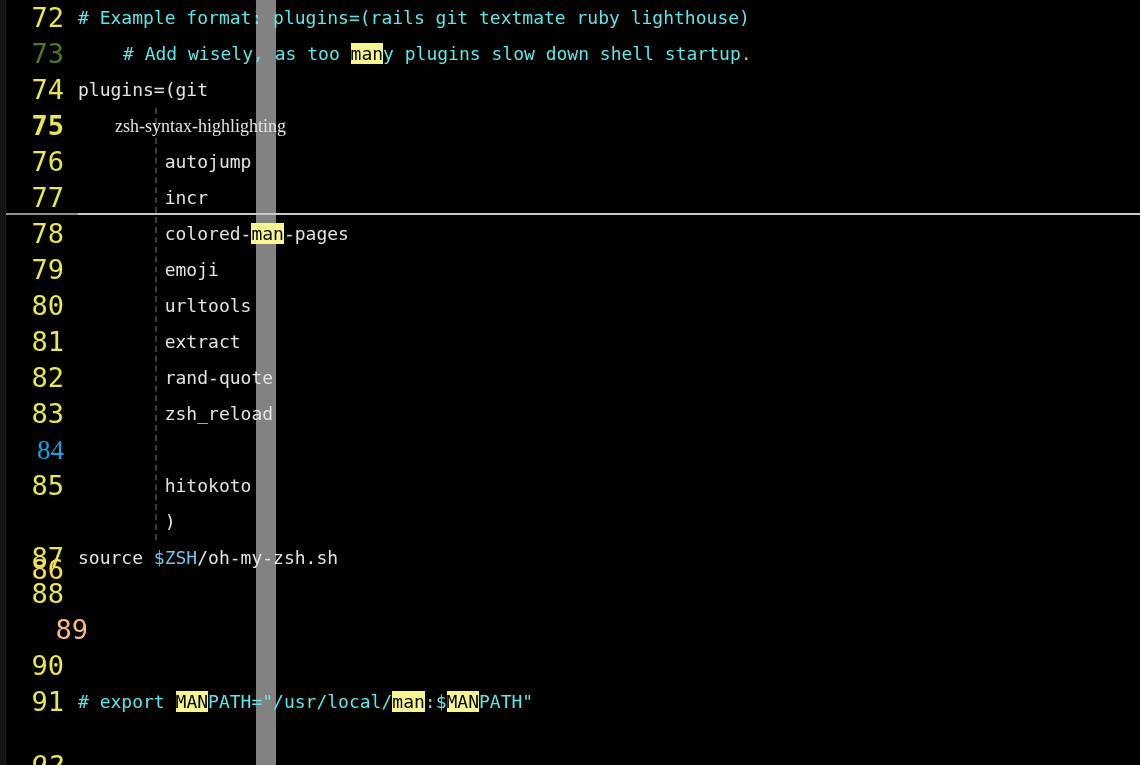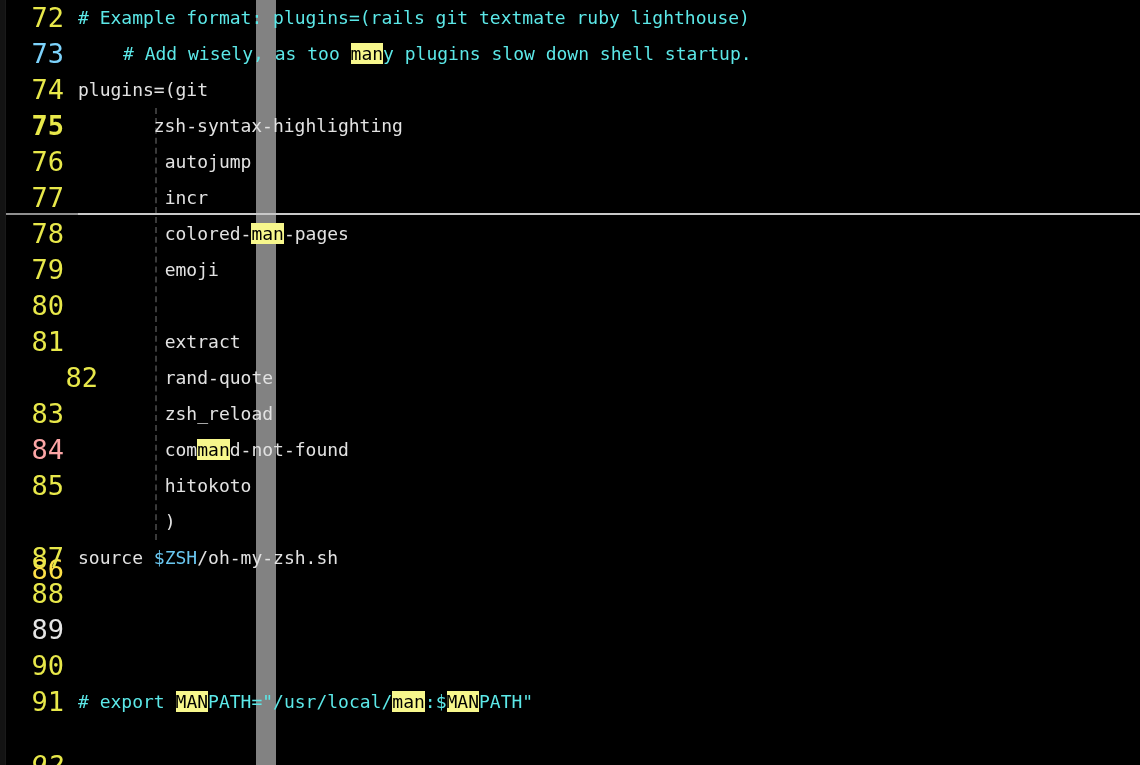--- a/index.html
+++ b/index.html
@@ -127,37 +127,37 @@
 <div id="editor">
 
   <div class="win-edge"></div>
 
   <div class="cursor-col" style="left: 256px; background: rgb(130, 130, 130);"></div>
 
   <div class="indent-guide" style="left: 155px; top: 108px; height: 432px; border-left-color: rgb(58, 58, 58);"></div>
 
   <div class="lines">
       <div class="line" style="top: 0px;"><span class="lnum" style="color: rgb(232, 232, 74); width: 64px;">72</span><span class="code" style="left: 78px;"><span class="t-comment"># Example format: plugins=(rails git textmate ruby lighthouse)</span></span></div>
-      <div class="line" style="top: 36px;"><span class="lnum" style="color: #7dd3fc; width: 64px;">73</span><span class="code" style="left: 78px; margin-left: 45px;"><span class="t-comment"># Add wisely, as too </span><span class="t-hl">man</span><span class="t-comment">y plugins slow down shell startup.</span></span></div>
+      <div class="line" style="top: 36px;"><span class="lnum" style="color: #4d7c0f; width: 64px;">73</span><span class="code" style="left: 78px; margin-left: 45px;"><span class="t-comment"># Add wisely, as too </span><span class="t-hl">man</span><span class="t-comment">y plugins slow down shell startup.</span></span></div>
       <div class="line" style="top: 72px;"><span class="lnum" style="color: rgb(232, 232, 74); width: 64px;">74</span><span class="code" style="left: 78px;"><span class="t-plain">plugins=(git</span></span></div>
-      <div class="line" style="top: 108px;"><span class="lnum" style="color: rgb(232, 232, 74); width: 64px; font-weight: bold;">75</span><span class="code" style="left: 67px;"><span class="t-plain">        zsh-syntax-highlighting</span></span></div>
+      <div class="line" style="top: 108px;"><span class="lnum" style="color: rgb(232, 232, 74); width: 64px; font-weight: bold;">75</span><span class="code" style="left: 79px; font-family: Liberation Serif, serif;"><span class="t-plain">        zsh-syntax-highlighting</span></span></div>
       <div class="line" style="top: 144px;"><span class="lnum" style="color: rgb(232, 232, 74); width: 64px;">76</span><span class="code" style="left: 78px;"><span class="t-plain">        autojump</span></span></div>
       <div class="line" style="top: 180px;"><span class="lnum" style="color: rgb(232, 232, 74); width: 64px;">77</span><span class="code" style="left: 78px;"><span class="t-plain">        incr</span></span></div>
       <div class="line" style="top: 216px;"><span class="lnum" style="color: rgb(232, 232, 74); width: 64px;">78</span><span class="code" style="left: 78px;"><span class="t-plain">        colored-</span><span class="t-hl">man</span><span class="t-plain">-pages</span></span></div>
       <div class="line" style="top: 252px;"><span class="lnum" style="color: rgb(232, 232, 74); width: 64px;">79</span><span class="code" style="left: 78px;"><span class="t-plain">        emoji</span></span></div>
-      <div class="line" style="top: 288px;"><span class="lnum" style="color: rgb(232, 232, 74); width: 64px;">80</span></div>
+      <div class="line" style="top: 288px;"><span class="lnum" style="color: rgb(232, 232, 74); width: 64px;">80</span><span class="code" style="left: 78px;"><span class="t-plain">        urltools</span></span></div>
       <div class="line" style="top: 324px;"><span class="lnum" style="color: rgb(232, 232, 74); width: 64px;">81</span><span class="code" style="left: 78px;"><span class="t-plain">        extract</span></span></div>
-      <div class="line" style="top: 360px;"><span class="lnum" style="color: rgb(232, 232, 74); width: 64px; padding-left: 34px;">82</span><span class="code" style="left: 78px;"><span class="t-plain">        rand-quote</span></span></div>
+      <div class="line" style="top: 360px;"><span class="lnum" style="color: rgb(232, 232, 74); width: 64px;">82</span><span class="code" style="left: 78px;"><span class="t-plain">        rand-quote</span></span></div>
       <div class="line" style="top: 396px;"><span class="lnum" style="color: rgb(232, 232, 74); width: 64px;">83</span><span class="code" style="left: 78px;"><span class="t-plain">        zsh_reload</span></span></div>
-      <div class="line" style="top: 432px;"><span class="lnum" style="color: #fca5a5; width: 64px;">84</span><span class="code" style="left: 78px;"><span class="t-plain">        com</span><span class="t-hl">man</span><span class="t-plain">d-not-found</span></span></div>
+      <div class="line" style="top: 432px;"><span class="lnum" style="color: #0ea5e9; width: 64px; font-family: Liberation Serif, serif;">84</span></div>
       <div class="line" style="top: 468px;"><span class="lnum" style="color: rgb(232, 232, 74); width: 64px;">85</span><span class="code" style="left: 78px;"><span class="t-plain">        hitokoto</span></span></div>
       <div class="line" style="top: 504px;"><span class="lnum" style="color: #fde047; width: 64px; margin-top: 48px;">86</span><span class="code" style="left: 78px;"><span class="t-plain">        )</span></span></div>
       <div class="line" style="top: 540px;"><span class="lnum" style="color: rgb(232, 232, 74); width: 64px;">87</span><span class="code" style="left: 78px;"><span class="t-plain">source </span><span class="t-var">$ZSH</span><span class="t-plain">/oh-my-zsh.sh</span></span></div>
       <div class="line" style="top: 576px;"><span class="lnum" style="color: rgb(232, 232, 74); width: 64px;">88</span><span class="code" style="left: 78px;"></span></div>
-      <div class="line" style="top: 612px;"><span class="lnum" style="color: #e5e5e5; width: 64px;">89</span></div>
+      <div class="line" style="top: 612px;"><span class="lnum" style="color: #fdba74; width: 64px; padding-left: 24px;">89</span></div>
       <div class="line" style="top: 648px;"><span class="lnum" style="color: rgb(232, 232, 74); width: 64px;">90</span><span class="code" style="left: 78px;"></span></div>
       <div class="line" style="top: 684px;"><span class="lnum" style="color: rgb(232, 232, 74); width: 64px;">91</span><span class="code" style="left: 78px;"><span class="t-comment"># export </span><span class="t-hl">MAN</span><span class="t-comment">PATH="/usr/local/</span><span class="t-hl">man</span><span class="t-comment">:$</span><span class="t-hl">MAN</span><span class="t-comment">PATH"</span></span></div>
       <div class="line" style="top: 748px; font-style: italic;"><span class="lnum" style="color: rgb(232, 232, 74); width: 64px;">92</span><span class="code" style="left: 78px;"></span></div>
     </div>
 
   <div class="clip-bottom">
     <div class="lines"></div>
   </div>
 
   <div class="cursorline-rule" style="top: 213px; background: rgb(200, 200, 200);">

